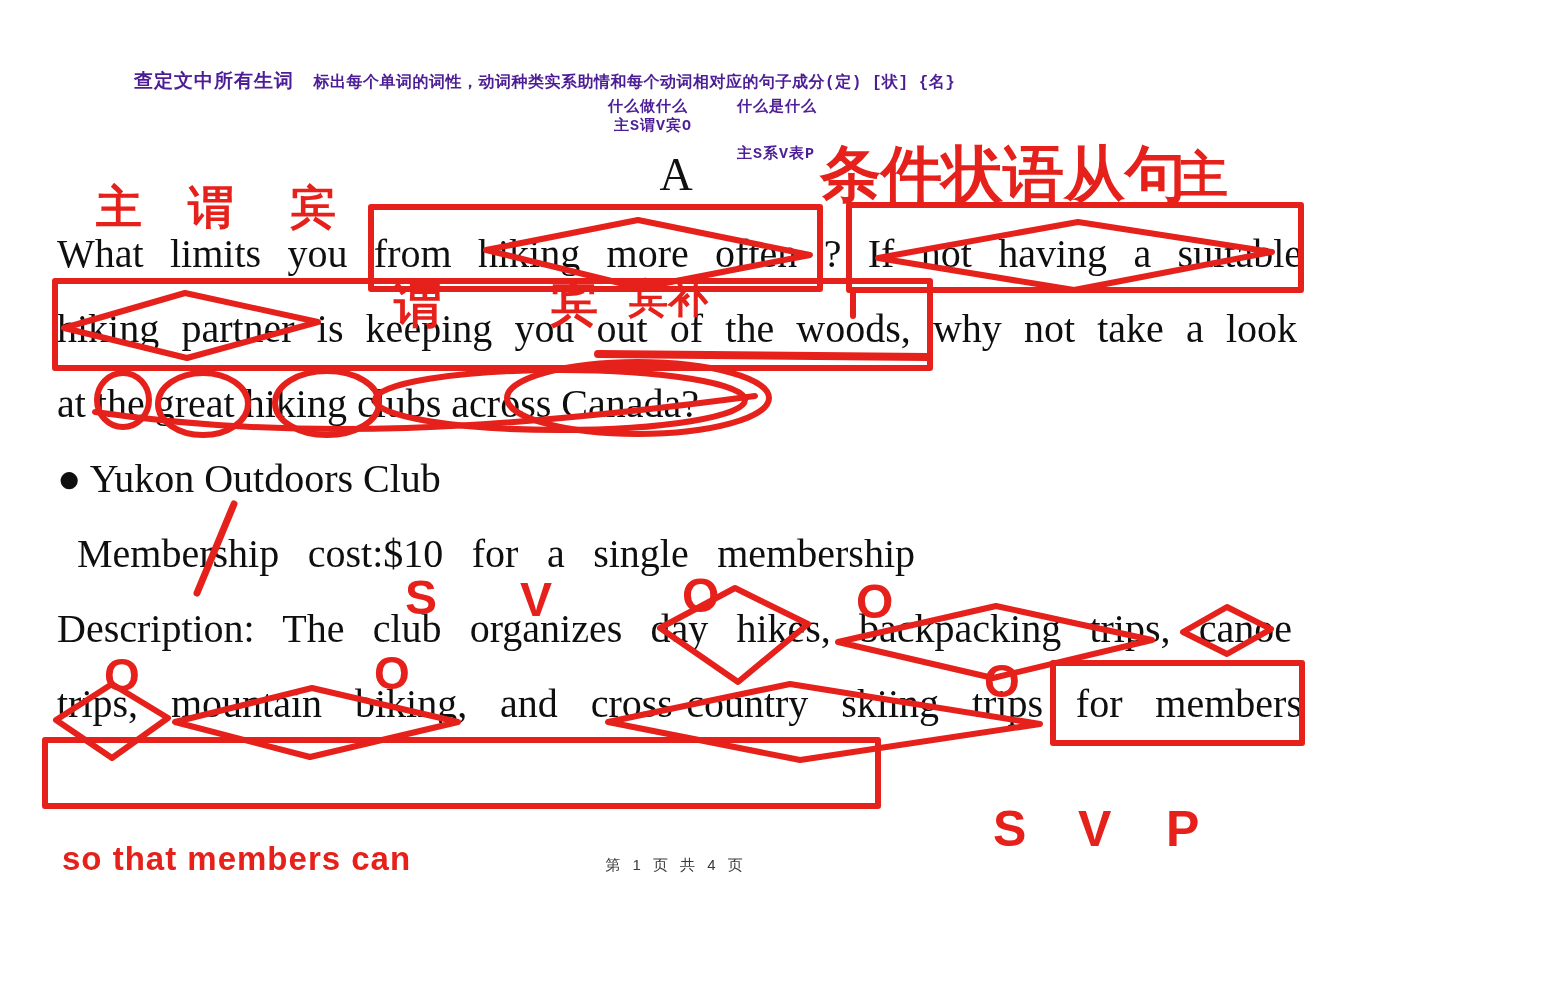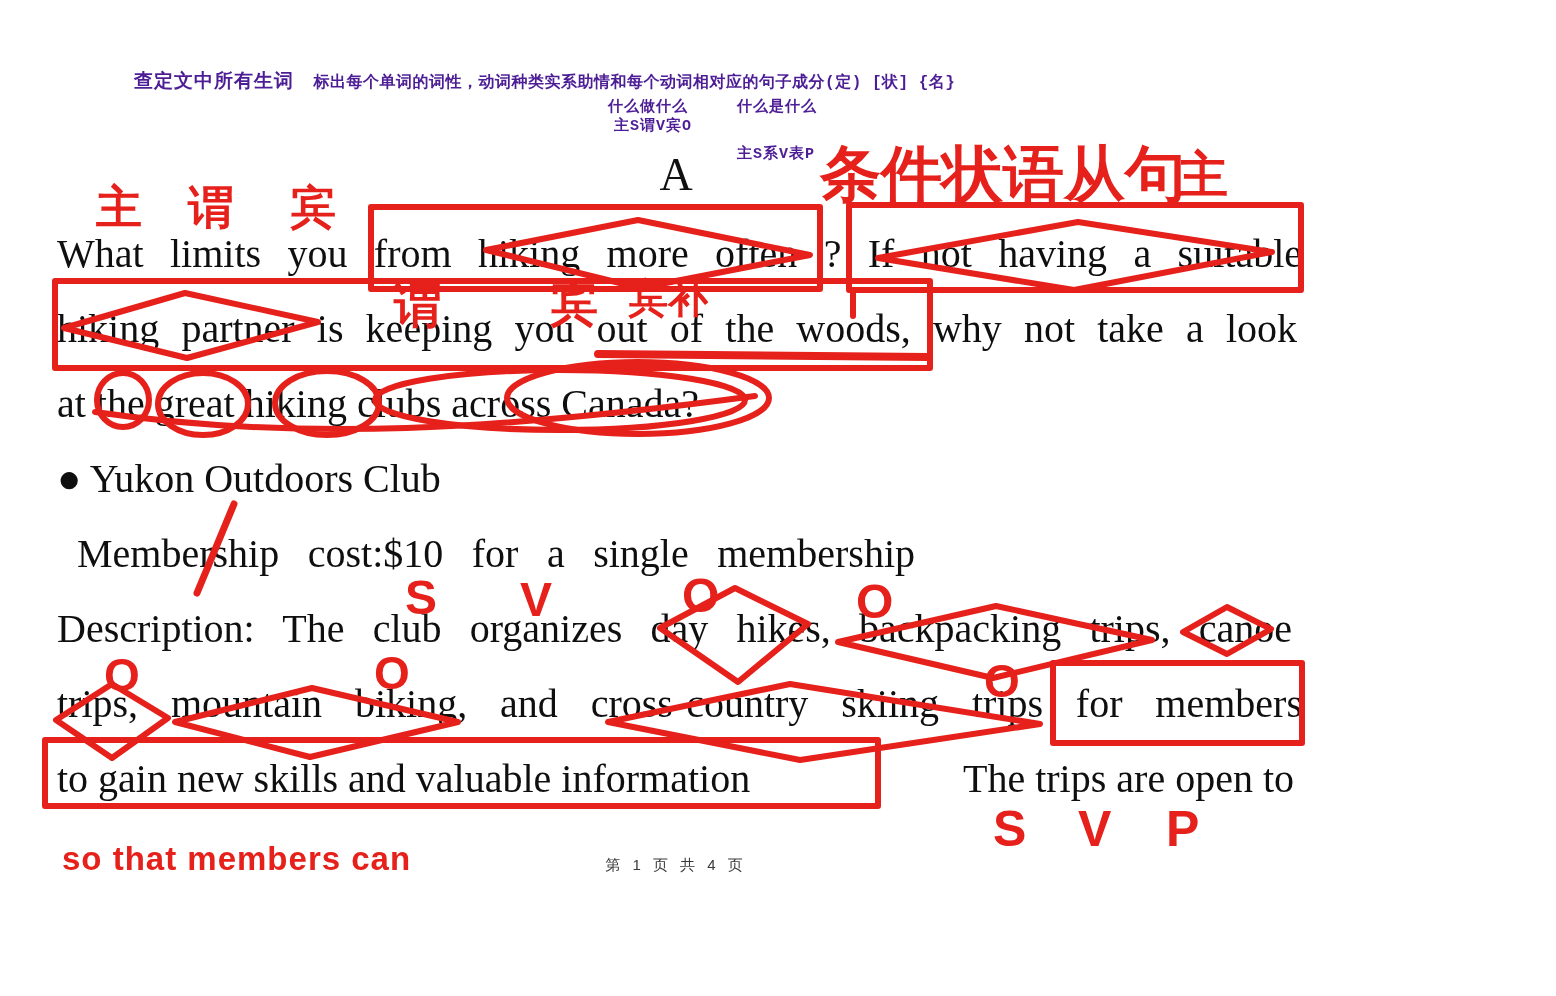--- a/index.html
+++ b/index.html
@@ -45,24 +45,20 @@
 
   <div class="heading-a">A</div>
 
   <div class="bline" style="left:57px;top:227px;width:1245px;">What limits you from hiking more often ? If not having a suitable</div>
   <div class="bline" style="left:57px;top:302px;width:1240px;">hiking partner is keeping you out of the woods, why not take a look</div>
   <div class="bline natural" style="left:57px;top:377px;">at the great hiking clubs across Canada?</div>
   <div class="bline natural" style="left:57px;top:452px;">● Yukon Outdoors Club</div>
   <div class="bline" style="left:57px;top:527px;width:838px;margin-left:20px;">Membership cost:$10 for a single membership</div>
   <div class="bline" style="left:57px;top:602px;width:1235px;">Description: The club organizes day hikes, backpacking trips, canoe</div>
   <div class="bline" style="left:57px;top:677px;width:1245px;">trips, mountain biking, and cross-country skiing trips for members</div>
-  <div class="bline l8" style="left:57px;top:752px;width:1237px;">
-    <span>to gain new skills and valuable information</span>
-    <span>The trips are open to</span>
-  </div>
 
   <div class="footer">第 1 页 共 4 页</div>
 
   <svg class="overlay" viewBox="0 0 1556 996">
     <g stroke="#e6201a" stroke-width="6" fill="none" stroke-linejoin="round" stroke-linecap="round">
       <rect x="371" y="207" width="449" height="82"></rect>
       <rect x="849" y="205" width="452" height="85"></rect>
       <rect x="55" y="281" width="875" height="87"></rect>
       <rect x="1053" y="663" width="249" height="80"></rect>
       <rect x="45" y="740" width="833" height="66"></rect>

